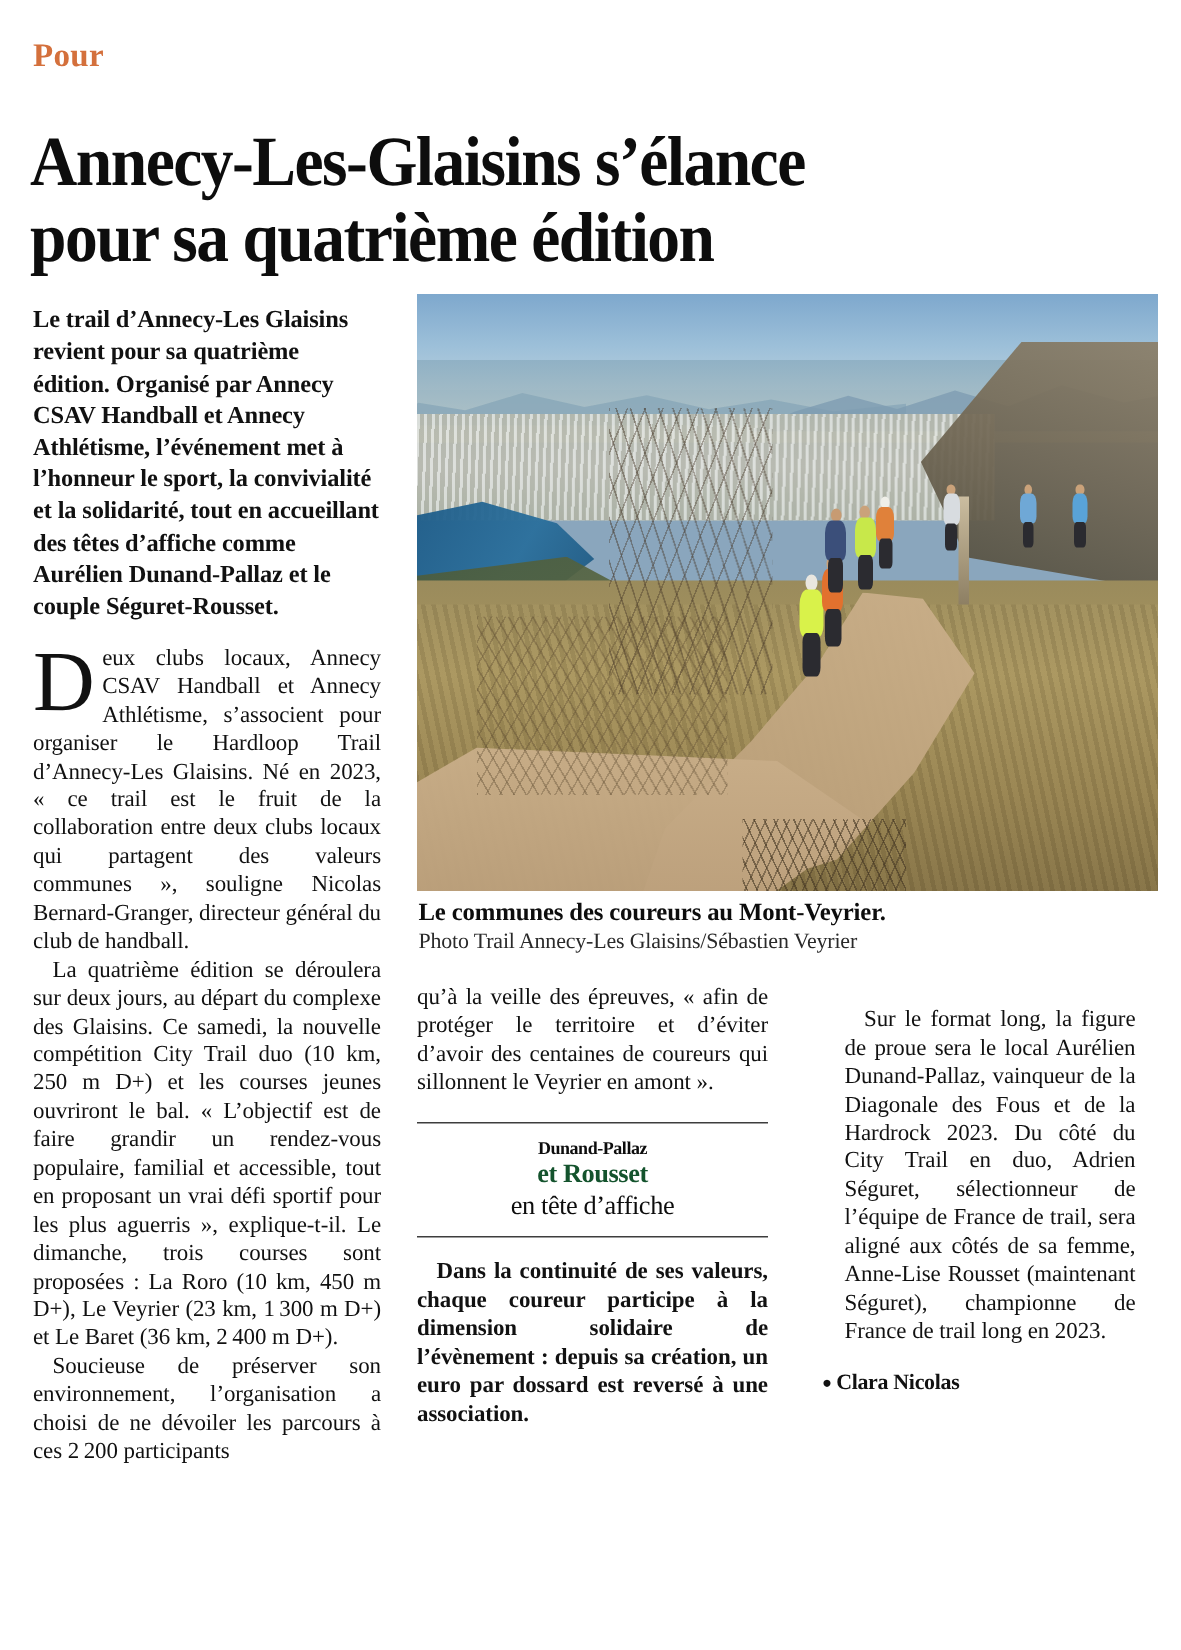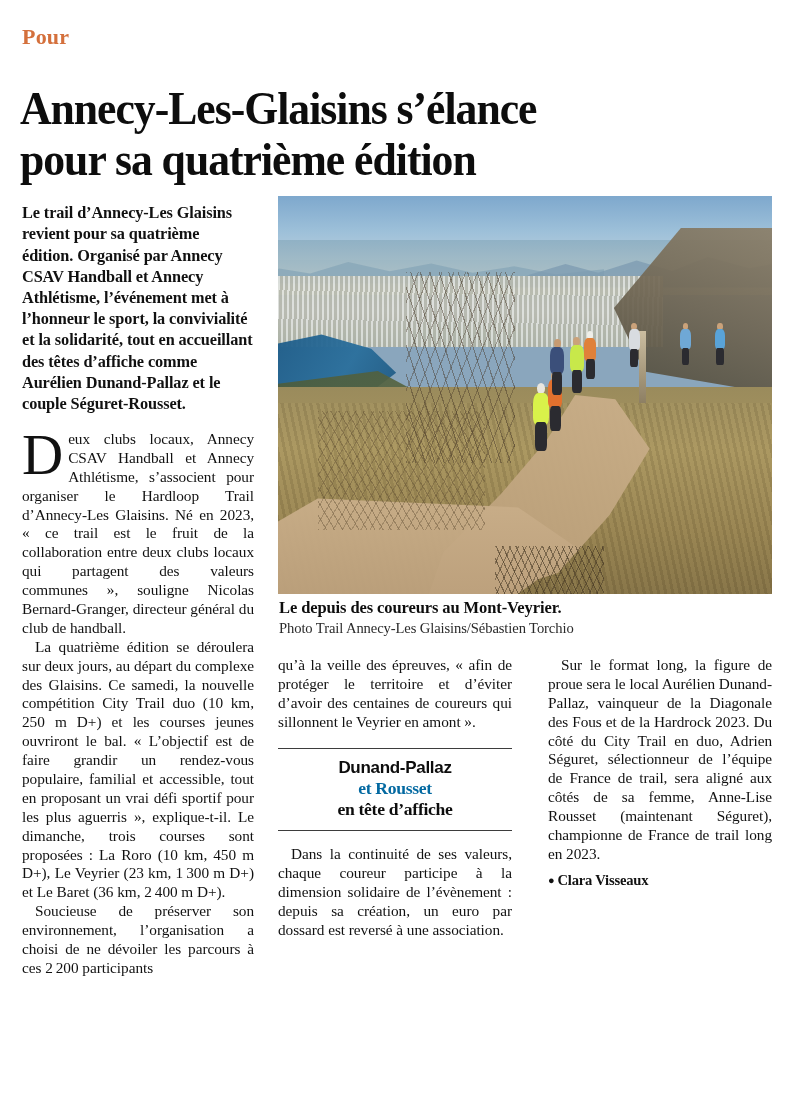--- a/index.html
+++ b/index.html
@@ -246,49 +246,49 @@
           <i class="legs"></i>
         </div>
         <div class="rnr" style="left:88%;top:32%;width:3%;height:10.5%;">
           <i class="head" style="background:#caa27a;"></i>
           <i class="torso" style="background:#59a3d8;"></i>
           <i class="legs"></i>
         </div>
       </div>
     </div>
     <figcaption style="position:absolute;left:279px;top:598px;width:496px;">
-      <div style="font-family:'Liberation Serif',serif;font-weight:bold;font-size:16.5px;line-height:1.18;color:#0d0d0d;letter-spacing:-0.1px;">Le depuis des coureurs au Mont-Veyrier.</div>
-      <div style="font-family:'Liberation Serif',serif;font-size:14.6px;line-height:1.2;color:#2a2a2a;margin-top:3px;letter-spacing:-0.1px;">Photo Trail Annecy-Les Glaisins/Sébastien Torchio</div>
+      <div style="font-family:'Liberation Serif',serif;font-weight:bold;font-size:16.5px;line-height:1.18;color:#0d0d0d;letter-spacing:-0.1px;">Le communes des coureurs au Mont-Veyrier.</div>
+      <div style="font-family:'Liberation Serif',serif;font-size:14.6px;line-height:1.2;color:#2a2a2a;margin-top:3px;letter-spacing:-0.1px;">Photo Trail Annecy-Les Glaisins/Sébastien Veyrier</div>
     </figcaption>
   </figure>
 
   <div style="position:absolute;left:22px;top:430px;width:232px;
               font-size:15.3px;line-height:1.235;text-align:justify;
               -webkit-hyphens:auto;hyphens:auto;letter-spacing:-0.05px;">
     <p style="margin:0;text-indent:0;">
       <span style="float:left;font-family:'Liberation Serif',serif;font-weight:normal;font-size:57px;line-height:0.78;padding:3px 5px 0 0;">D</span><span>eux clubs locaux, Annecy CSAV Handball et Annecy Athlétisme, s’associent pour organiser le Hardloop Trail d’Annecy-Les Glaisins. Né en 2023, «&nbsp;ce trail est le fruit de la collaboration entre deux clubs locaux qui partagent des valeurs communes&nbsp;», souligne Nicolas Bernard-Granger, directeur général du club de handball.</span>
     </p>
     <p style="margin:0;text-indent:13px;">La quatrième édition se déroulera sur deux jours, au départ du complexe des Glaisins. Ce samedi, la nouvelle compétition City Trail duo (10&nbsp;km, 250&nbsp;m D+) et les courses jeunes ouvriront le bal. «&nbsp;L’objectif est de faire grandir un rendez-vous populaire, familial et accessible, tout en proposant un vrai défi sportif pour les plus aguerris&nbsp;», explique-t-il. Le dimanche, trois courses sont proposées&nbsp;: La Roro (10&nbsp;km, 450&nbsp;m D+), Le Veyrier (23&nbsp;km, 1 300&nbsp;m D+) et Le Baret (36&nbsp;km, 2 400&nbsp;m D+).</p>
     <p style="margin:0;text-indent:13px;">Soucieuse de préserver son environnement, l’organisation a choisi de ne dévoiler les parcours à ces 2 200 participants</p>
   </div>
 
   <div style="position:absolute;left:278px;top:656px;width:234px;
               font-size:15.3px;line-height:1.235;text-align:justify;
               -webkit-hyphens:auto;hyphens:auto;letter-spacing:-0.05px;">
     <p style="margin:0;text-indent:0;">qu’à la veille des épreuves, «&nbsp;afin de protéger le territoire et d’éviter d’avoir des centaines de coureurs qui sillonnent le Veyrier en amont&nbsp;».</p>
 
     <div style="margin:16px 0 14px 0;padding:9px 0 10px 0;border-top:1.4px solid #3d3d3d;border-bottom:1.4px solid #3d3d3d;text-align:center;">
-      <div style="font-family:Liberation Sans, sans-serif;font-weight:bold;font-size:17px;line-height:1.2;letter-spacing:-0.3px;color:#0d0d0d;">Dunand-Pallaz</div>
-      <div style="font-family:'Liberation Serif',serif;font-weight:bold;font-size:17.6px;line-height:1.2;letter-spacing:-0.3px;color:#0369a1;">et Rousset</div>
-      <div style="font-family:'Liberation Serif',serif;font-weight:bold;font-size:17.6px;line-height:1.2;letter-spacing:-0.3px;color:#0d0d0d;">en tête d’affiche</div>
+      <div style="font-family:Liberation Serif, serif;font-weight:bold;font-size:12px;line-height:1.2;letter-spacing:-0.3px;color:#0d0d0d;">Dunand-Pallaz</div>
+      <div style="font-family:'Liberation Serif',serif;font-weight:bold;font-size:17.6px;line-height:1.2;letter-spacing:-0.3px;color:#14532d;">et Rousset</div>
+      <div style="font-family:'Liberation Serif',serif;font-weight:normal;font-size:17.6px;line-height:1.2;letter-spacing:-0.3px;color:#0d0d0d;">en tête d’affiche</div>
     </div>
 
-    <p style="margin:0;text-indent:13px;">Dans la continuité de ses valeurs, chaque coureur participe à la dimension solidaire de l’évènement&nbsp;: depuis sa création, un euro par dossard est reversé à une association.</p>
+    <p style="margin:0;text-indent:13px;font-weight:bold;">Dans la continuité de ses valeurs, chaque coureur participe à la dimension solidaire de l’évènement&nbsp;: depuis sa création, un euro par dossard est reversé à une association.</p>
   </div>
 
   <div style="position:absolute;left:548px;top:656px;width:224px;
               font-size:15.3px;line-height:1.235;text-align:justify;
               -webkit-hyphens:auto;hyphens:auto;letter-spacing:-0.05px;">
-    <p style="margin:0;text-indent:13px;">Sur le format long, la figure de proue sera le local Aurélien Dunand-Pallaz, vainqueur de la Diagonale des Fous et de la Hardrock 2023. Du côté du City Trail en duo, Adrien Séguret, sélectionneur de l’équipe de France de trail, sera aligné aux côtés de sa femme, Anne-Lise Rousset (maintenant Séguret), championne de France de trail long en 2023.</p>
-    <p style="margin:7px 0 0 0;font-weight:bold;font-size:14.6px;letter-spacing:-0.2px;text-align:left;"><span style="font-size:11px;vertical-align:1px;">●</span><span style="margin-left:3px;">Clara Visseaux</span></p>
+    <p style="margin:15px;text-indent:13px;">Sur le format long, la figure de proue sera le local Aurélien Dunand-Pallaz, vainqueur de la Diagonale des Fous et de la Hardrock 2023. Du côté du City Trail en duo, Adrien Séguret, sélectionneur de l’équipe de France de trail, sera aligné aux côtés de sa femme, Anne-Lise Rousset (maintenant Séguret), championne de France de trail long en 2023.</p>
+    <p style="margin:7px 0 0 0;font-weight:bold;font-size:14.6px;letter-spacing:-0.2px;text-align:left;"><span style="font-size:11px;vertical-align:1px;">●</span><span style="margin-left:3px;">Clara Nicolas</span></p>
   </div>
 
 </div>
 
 </body></html>

